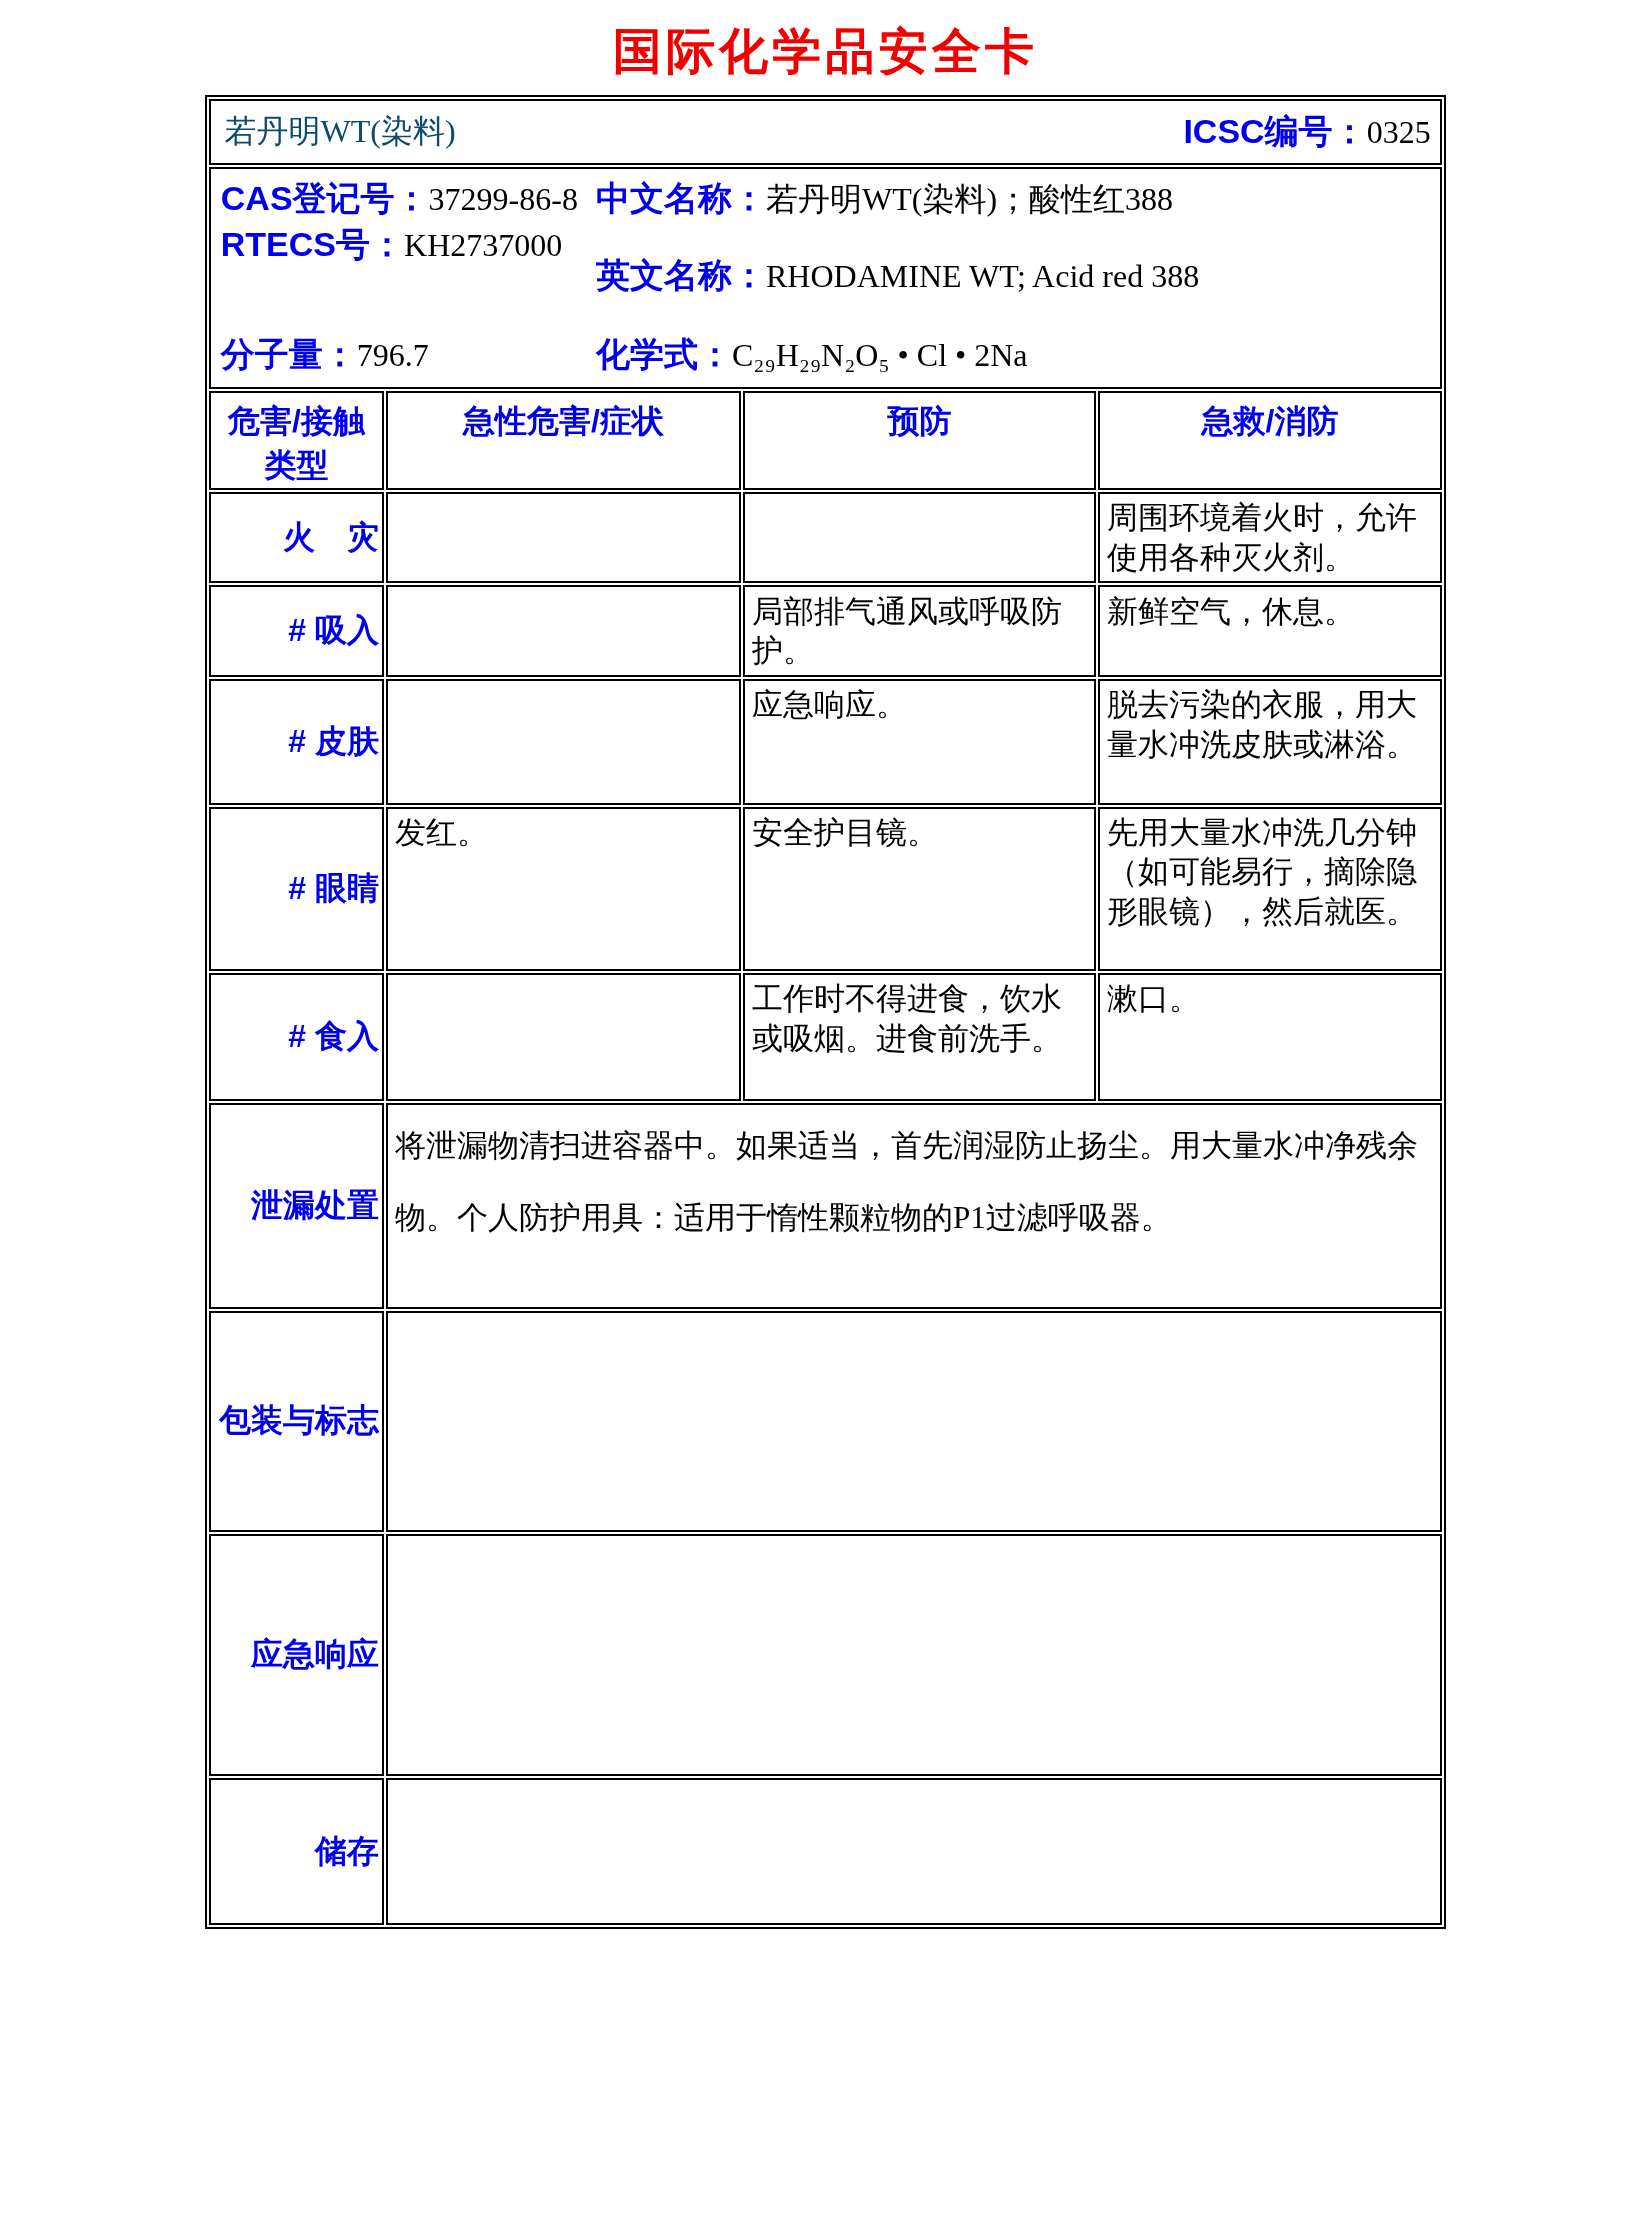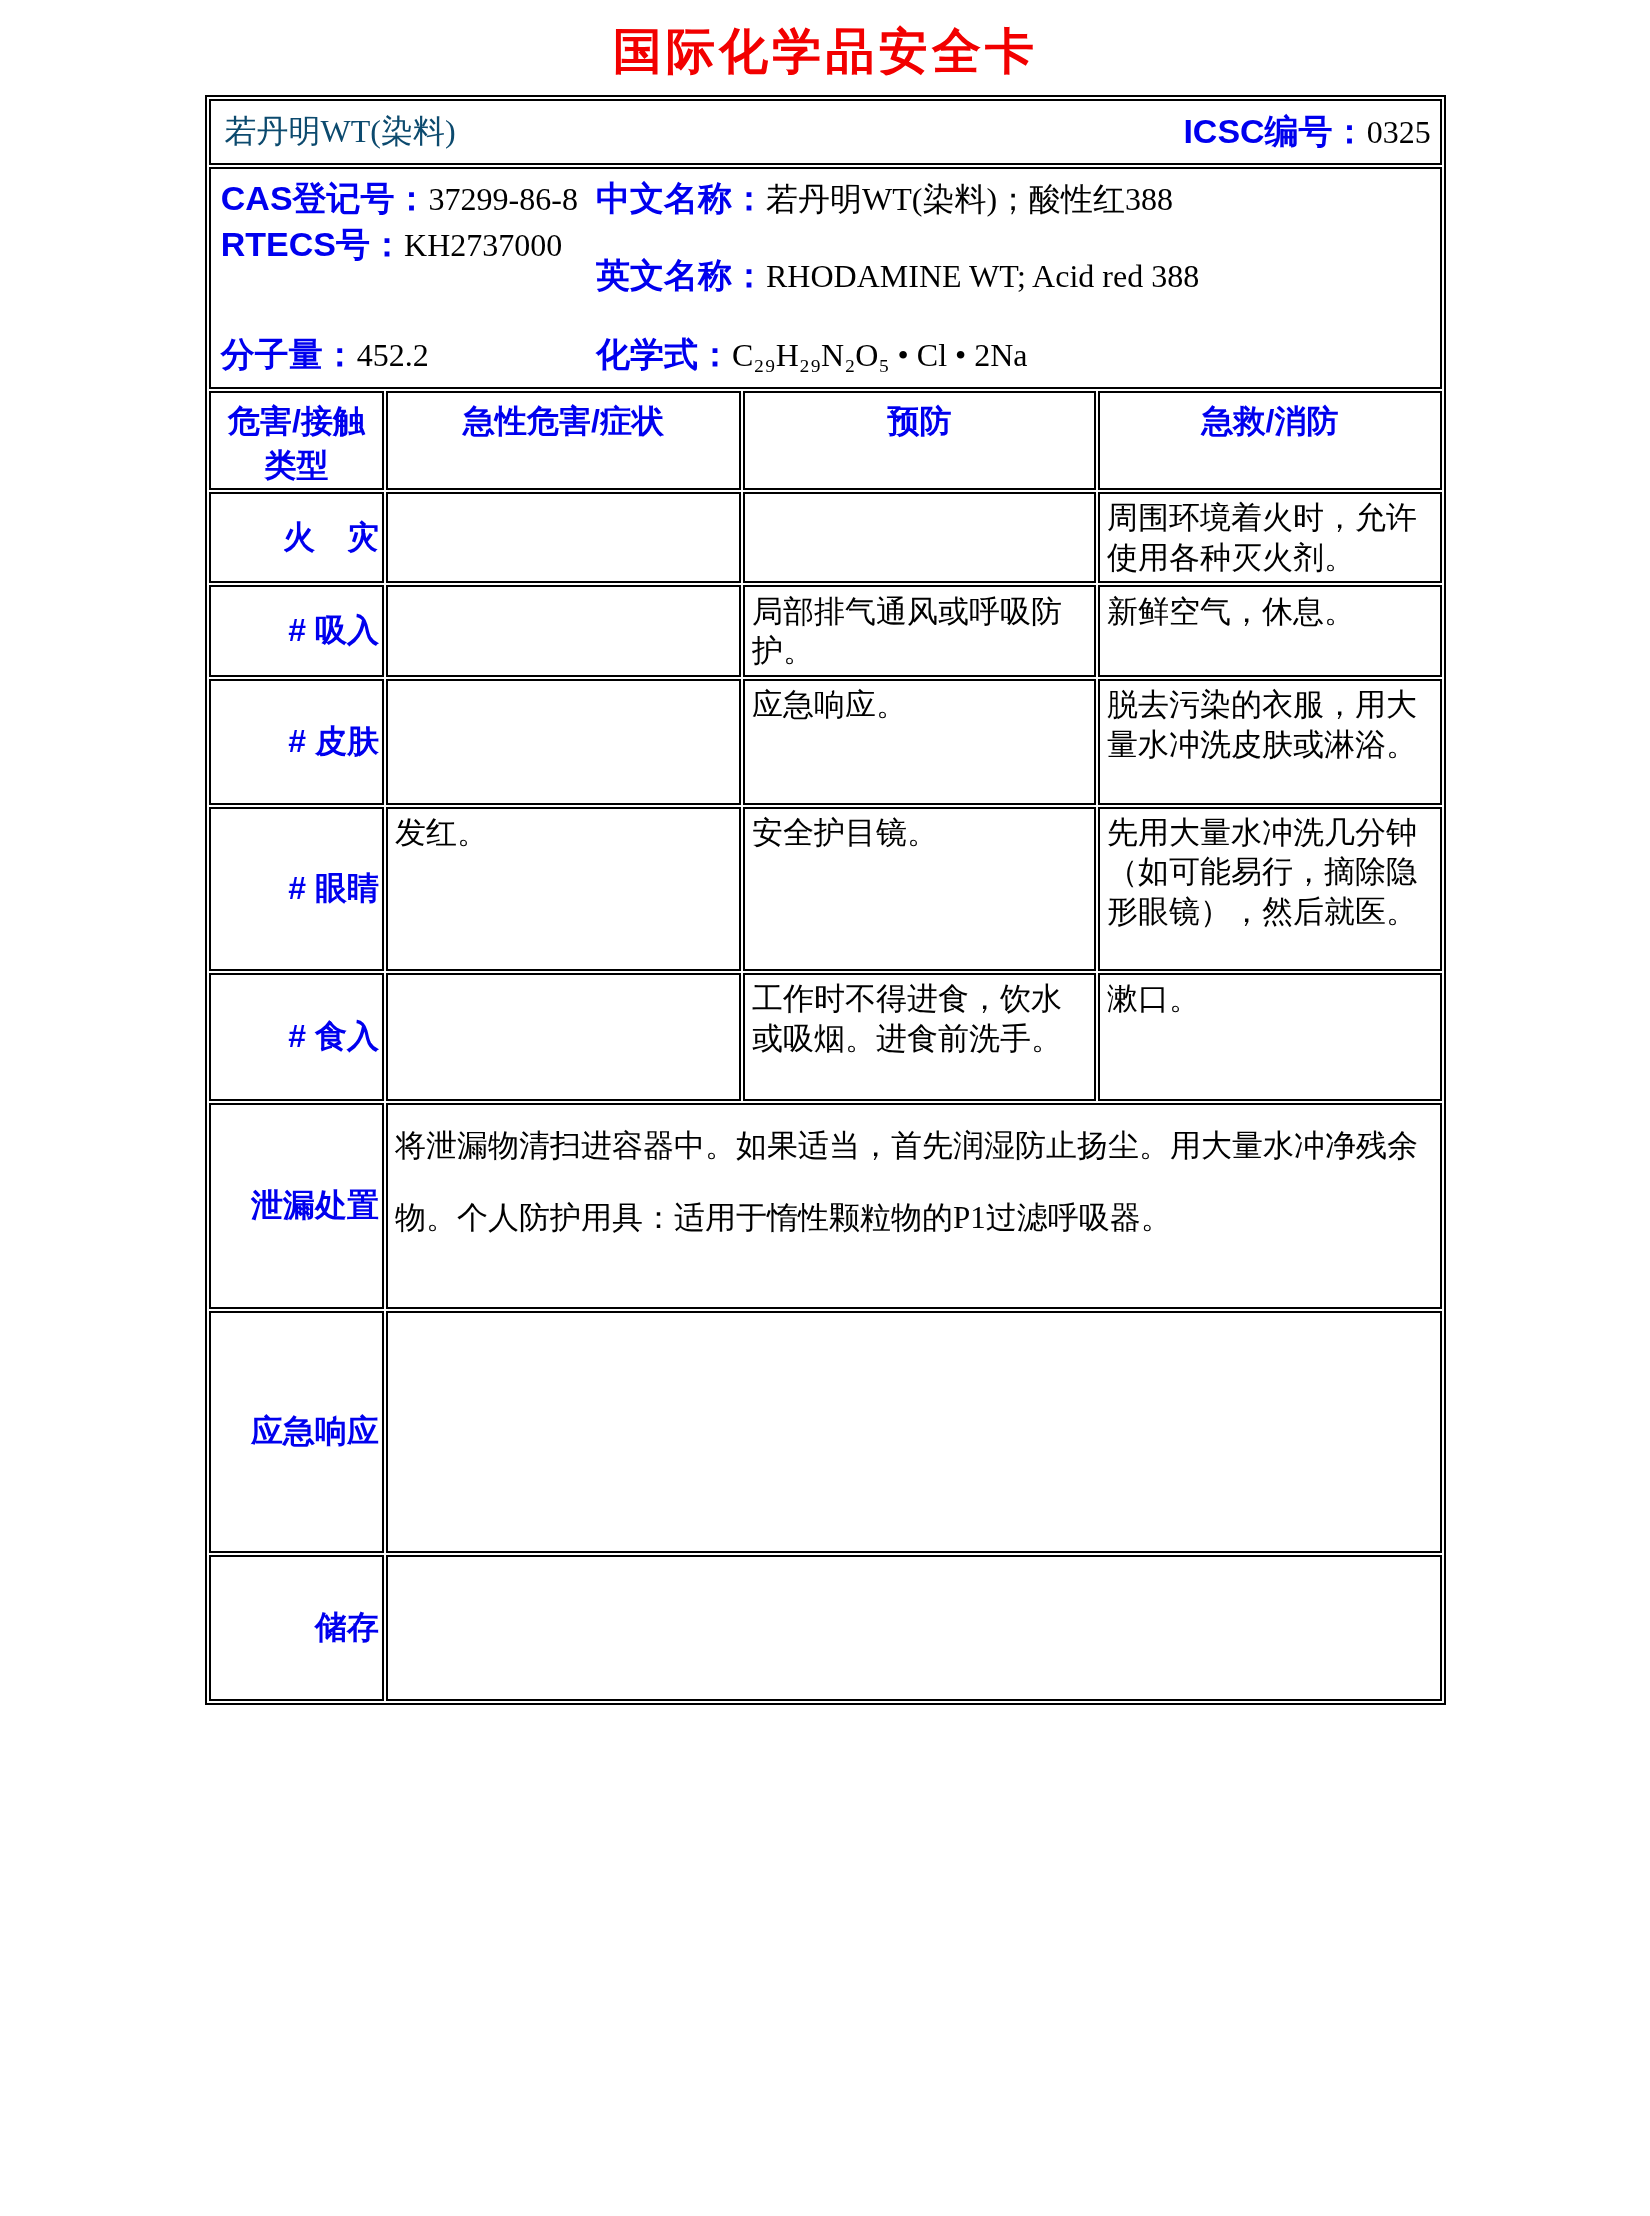--- a/index.html
+++ b/index.html
@@ -143,21 +143,21 @@
 
   <tr class="h-b">
     <td colspan="4" class="identity-cell">
       <div class="identity-item pos-cas">
         <span class="blue-label">CAS登记号：</span><span class="black-value">37299-86-8</span>
       </div>
       <div class="identity-item pos-rtecs">
         <span class="blue-label">RTECS号：</span><span class="black-value">KH2737000</span>
       </div>
       <div class="identity-item pos-mw">
-        <span class="blue-label">分子量：</span><span class="black-value">452.2</span>
+        <span class="blue-label">分子量：</span><span class="black-value">796.7</span>
       </div>
       <div class="identity-item pos-zhname">
         <span class="blue-label">中文名称：</span><span class="black-value">若丹明WT(染料)；酸性红388</span>
       </div>
       <div class="identity-item pos-enname">
         <span class="blue-label">英文名称：</span><span class="black-value">RHODAMINE WT; Acid red 388</span>
       </div>
       <div class="identity-item pos-formula">
         <span class="blue-label">化学式：</span><span class="black-value">C₂₉H₂₉N₂O₅ • Cl • 2Na</span>
       </div>
@@ -209,20 +209,24 @@
     <td class="content-cell"></td>
     <td class="content-cell">工作时不得进食，饮水或吸烟。进食前洗手。</td>
     <td class="content-cell">漱口。</td>
   </tr>
 
   <tr class="h-spill">
     <td class="label-cell">泄漏处置</td>
     <td colspan="3" class="content-cell spill">将泄漏物清扫进容器中。如果适当，首先润湿防止扬尘。用大量水冲净残余物。个人防护用具：适用于惰性颗粒物的P1过滤呼吸器。</td>
   </tr>
 
+  <tr class="h-pack">
+    <td class="label-cell">包装与标志</td>
+    <td colspan="3" class="content-cell"></td>
+  </tr>
 
   <tr class="h-emer">
     <td class="label-cell">应急响应</td>
     <td colspan="3" class="content-cell"></td>
   </tr>
 
   <tr class="h-store">
     <td class="label-cell">储存</td>
     <td colspan="3" class="content-cell"></td>
   </tr>

